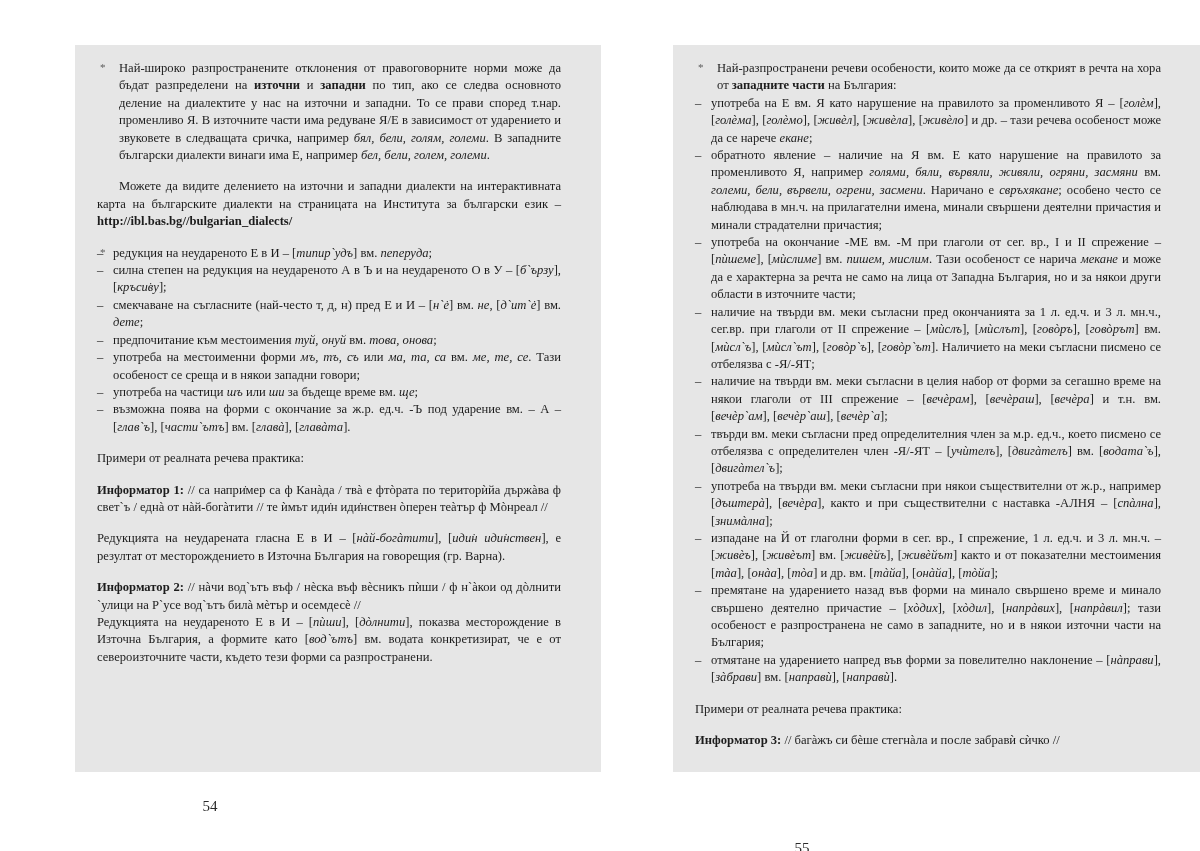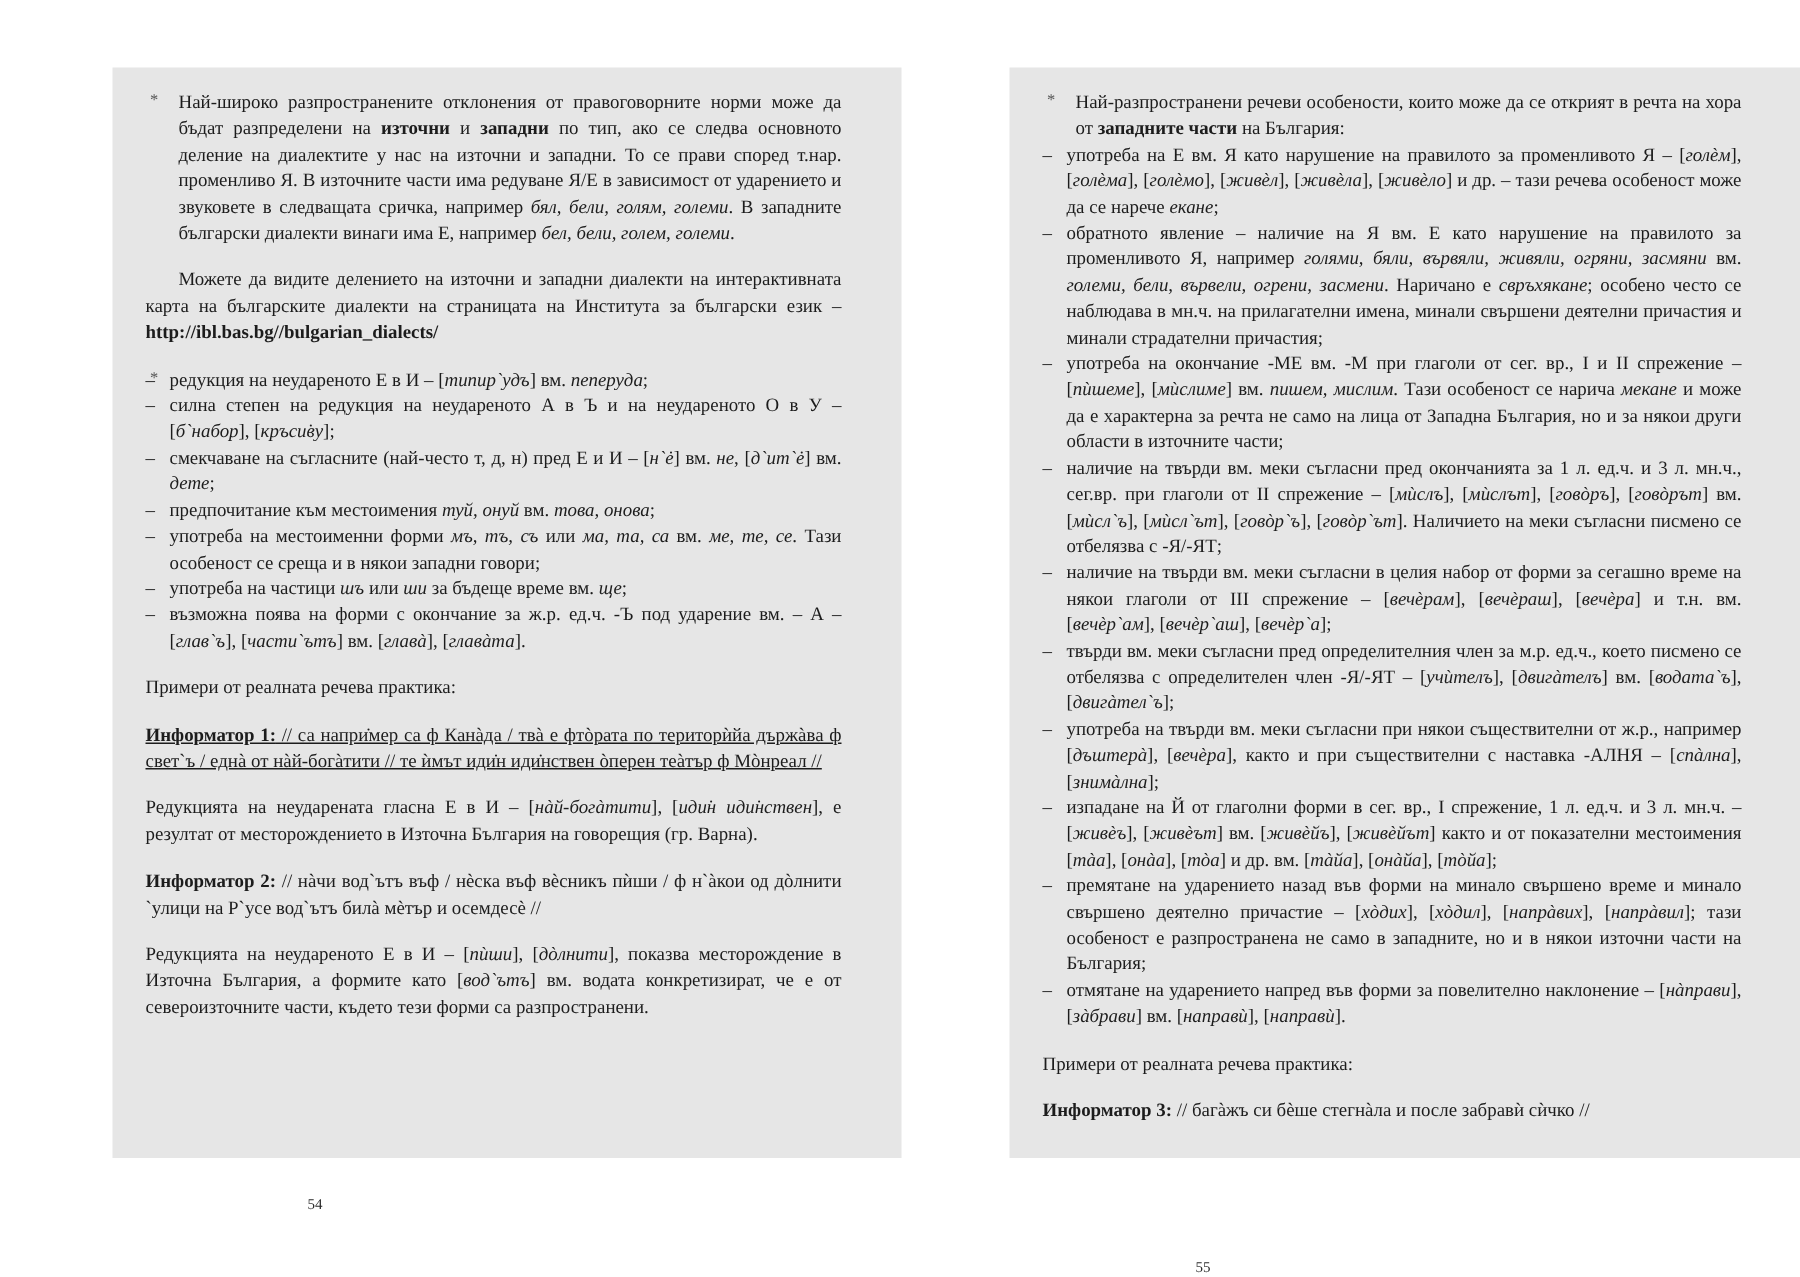--- a/index.html
+++ b/index.html
@@ -79,21 +79,21 @@
     top: 0;
     line-height: 17.4px;
   }
   .dash-item .body { display: block; }
 
   b, .b { font-weight: bold; }
   i, .i { font-style: italic; }
 
   .page-number {
     position: absolute;
-    font-size: 10px;
+    font-size: 15px;
     color: #2a2a2a;
     font-family: "Liberation Serif", serif;
     text-align: center;
     width: 60px;
   }
   .pn-left { left: 180px; top: 798px; }
   .pn-right { left: 772px; top: 840px; }
 </style>
 </head>
 <body>
@@ -104,21 +104,21 @@
     <div class="col" id="left-col">
         <div class="bullet-item"><span class="bullet-glyph">*</span><span><span>Най-широко разпространените отклонения от правоговорните норми може да бъдат разпределени на </span><b>източни</b><span> и </span><b>западни</b><span> по тип, ако се следва основното деление на диалектите у нас на източни и западни. То се прави според т.нар. променливо Я. В източните части има редуване Я/Е в зависимост от ударението и звуковете в следващата сричка, например </span><i>бял, бели, голям, големи</i><span>. В западните български диалекти винаги има Е, например </span><i>бел, бели, голем, големи</i><span>.</span></span></div>
         <div class="p" style="margin-top: 14px;"><span>Можете да видите делението на източни и западни диалекти на интерактивната карта на българските диалекти на страницата на Института за български език – </span><b>http://ibl.bas.bg//bulgarian_dialects/</b></div>
         <div class="bullet-item" style="margin-top: 14px;"><span class="bullet-glyph">*</span></div>
         <div class="dash-item">
           <span class="dash-glyph">–</span>
           <span class="body"><span>редукция на неудареното Е в И – [</span><i>типир`удъ</i><span>] вм. </span><i>пеперуда</i><span>;</span></span>
         </div>
         <div class="dash-item">
           <span class="dash-glyph">–</span>
-          <span class="body"><span>силна степен на редукция на неудареното А в Ъ и на неудареното О в У – [</span><i>б`набор</i><span>], [</span><i>кръси̇ву</i><span>];</span></span>
+          <span class="body"><span>силна степен на редукция на неудареното А в Ъ и на неудареното О в У – [</span><i>б`ързу</i><span>], [</span><i>кръси̇ву</i><span>];</span></span>
         </div>
         <div class="dash-item">
           <span class="dash-glyph">–</span>
           <span class="body"><span>смекчаване на съгласните (най-често т, д, н) пред Е и И – [</span><i>н`ė</i><span>] вм. </span><i>не</i><span>, [</span><i>д`ит`ė</i><span>] вм. </span><i>дете</i><span>;</span></span>
         </div>
         <div class="dash-item">
           <span class="dash-glyph">–</span>
           <span class="body"><span>предпочитание към местоимения </span><i>туй, онуй</i><span> вм. </span><i>това, онова</i><span>;</span></span>
         </div>
         <div class="dash-item">
@@ -127,24 +127,24 @@
         </div>
         <div class="dash-item">
           <span class="dash-glyph">–</span>
           <span class="body"><span>употреба на частици </span><i>шъ</i><span> или </span><i>ши</i><span> за бъдеще време вм. </span><i>ще</i><span>;</span></span>
         </div>
         <div class="dash-item">
           <span class="dash-glyph">–</span>
           <span class="body"><span>възможна поява на форми с окончание за ж.р. ед.ч. -Ъ под ударение вм. – А – [</span><i>глав`ъ</i><span>], [</span><i>части`ътъ</i><span>] вм. [</span><i>главà</i><span>], [</span><i>главàта</i><span>].</span></span>
         </div>
         <div class="p no-indent" style="margin-top: 14px;"><span>Примери от реалната речева практика:</span></div>
-        <div class="p no-indent" style="margin-top: 14px; text-decoration: underline;"><b>Информатор 1:</b><span> // са напри̇мер са ф Канàда / твà е фтòрата по територѝйа държàва ф свет`ъ / еднà от нàй-богàтити // те ѝмът иди̇н иди̇нствен òперен теàтър ф Мòнреал //</span></div>
+        <div class="p no-indent" style="margin-top: 14px;"><b>Информатор 1:</b><span> // са напри̇мер са ф Канàда / твà е фтòрата по територѝйа държàва ф свет`ъ / еднà от нàй-богàтити // те ѝмът иди̇н иди̇нствен òперен теàтър ф Мòнреал //</span></div>
         <div class="p no-indent" style="margin-top: 14px;"><span>Редукцията на неударената гласна Е в И – [</span><i>нàй-богàтити</i><span>], [</span><i>иди̇н иди̇нствен</i><span>], е резултат от месторождението в Източна България на говорещия (гр. Варна).</span></div>
         <div class="p no-indent" style="margin-top: 14px;"><b>Информатор 2:</b><span> // нàчи вод`ътъ въф / нèска въф вèсникъ пѝши / ф н`àкои од дòлнити `улици на Р`усе вод`ътъ билà мèтър и осемдесè //</span></div>
-        <div class="p no-indent" style="margin-top: 14px;"><span>Редукцията на неудареното Е в И – [</span><i>пѝши</i><span>], [</span><i>дòлнити</i><span>], показва месторождение в Източна България, а формите като [</span><i>вод`ътъ</i><span>] вм. водата конкретизират, че е от североизточните части, където тези форми са разпространени.</span></div>
+        <div class="p no-indent" style=""><span>Редукцията на неудареното Е в И – [</span><i>пѝши</i><span>], [</span><i>дòлнити</i><span>], показва месторождение в Източна България, а формите като [</span><i>вод`ътъ</i><span>] вм. водата конкретизират, че е от североизточните части, където тези форми са разпространени.</span></div>
       </div>
   </div>
 
   <div class="page page-right">
     <div class="col" id="right-col">
         <div class="bullet-item"><span class="bullet-glyph">*</span><span><span>Най-разпространени речеви особености, които може да се открият в речта на хора от </span><b>западните части</b><span> на България:</span></span></div>
         <div class="dash-item">
           <span class="dash-glyph">–</span>
           <span class="body"><span>употреба на Е вм. Я като нарушение на правилото за променливото Я – [</span><i>голèм</i><span>], [</span><i>голèма</i><span>], [</span><i>голèмо</i><span>], [</span><i>живèл</i><span>], [</span><i>живèла</i><span>], [</span><i>живèло</i><span>] и др. – тази речева особеност може да се нарече </span><i>екане</i><span>;</span></span>
         </div>

